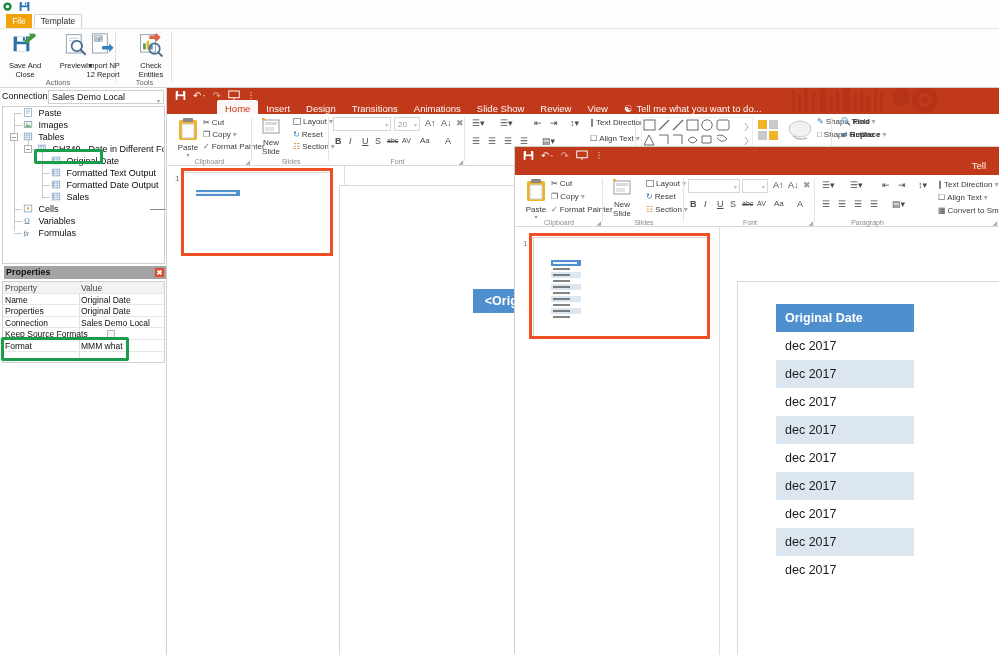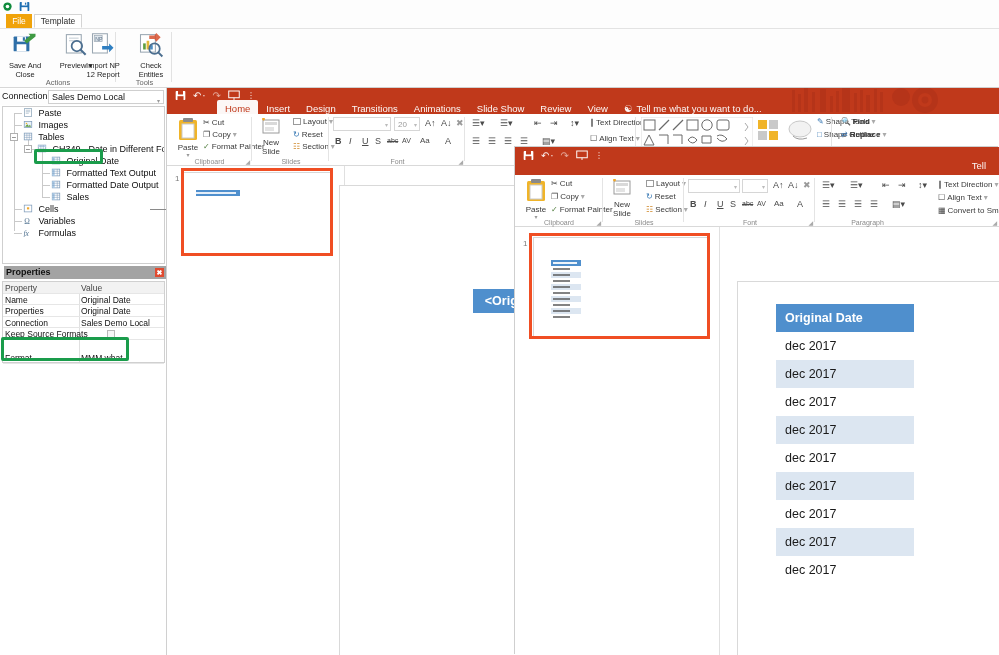--- a/index.html
+++ b/index.html
@@ -379,21 +379,21 @@
       <span class="pv">Original Date</span>
     </div>
     <div class="prow" style="top:34.8px;">
       <span class="pk">Connection</span>
       <span class="pv">Sales Demo Local</span>
     </div>
     <div class="prow" style="top:46.4px;">
       <span class="pk">Keep Source Formats</span>
       <span class="pcheck"></span>
     </div>
-    <div class="prow" style="top:70px;">
+    <div class="prow" style="top:58px;">
       <span class="pk">Format</span>
       <span class="pv">MMM what</span>
     </div>
     <div class="prow" style="top:69.6px; border-bottom:none;"></div>
   </div>
 
   <div class="hl-green" style="left:1px; top:337px; width:128px; height:24px;"></div>
 
   <div class="annot-line" style="left:150px; top:209px; width:104px;"></div>
   <div class="annot-tick" style="left:253px; top:200px; height:18px;"></div>

